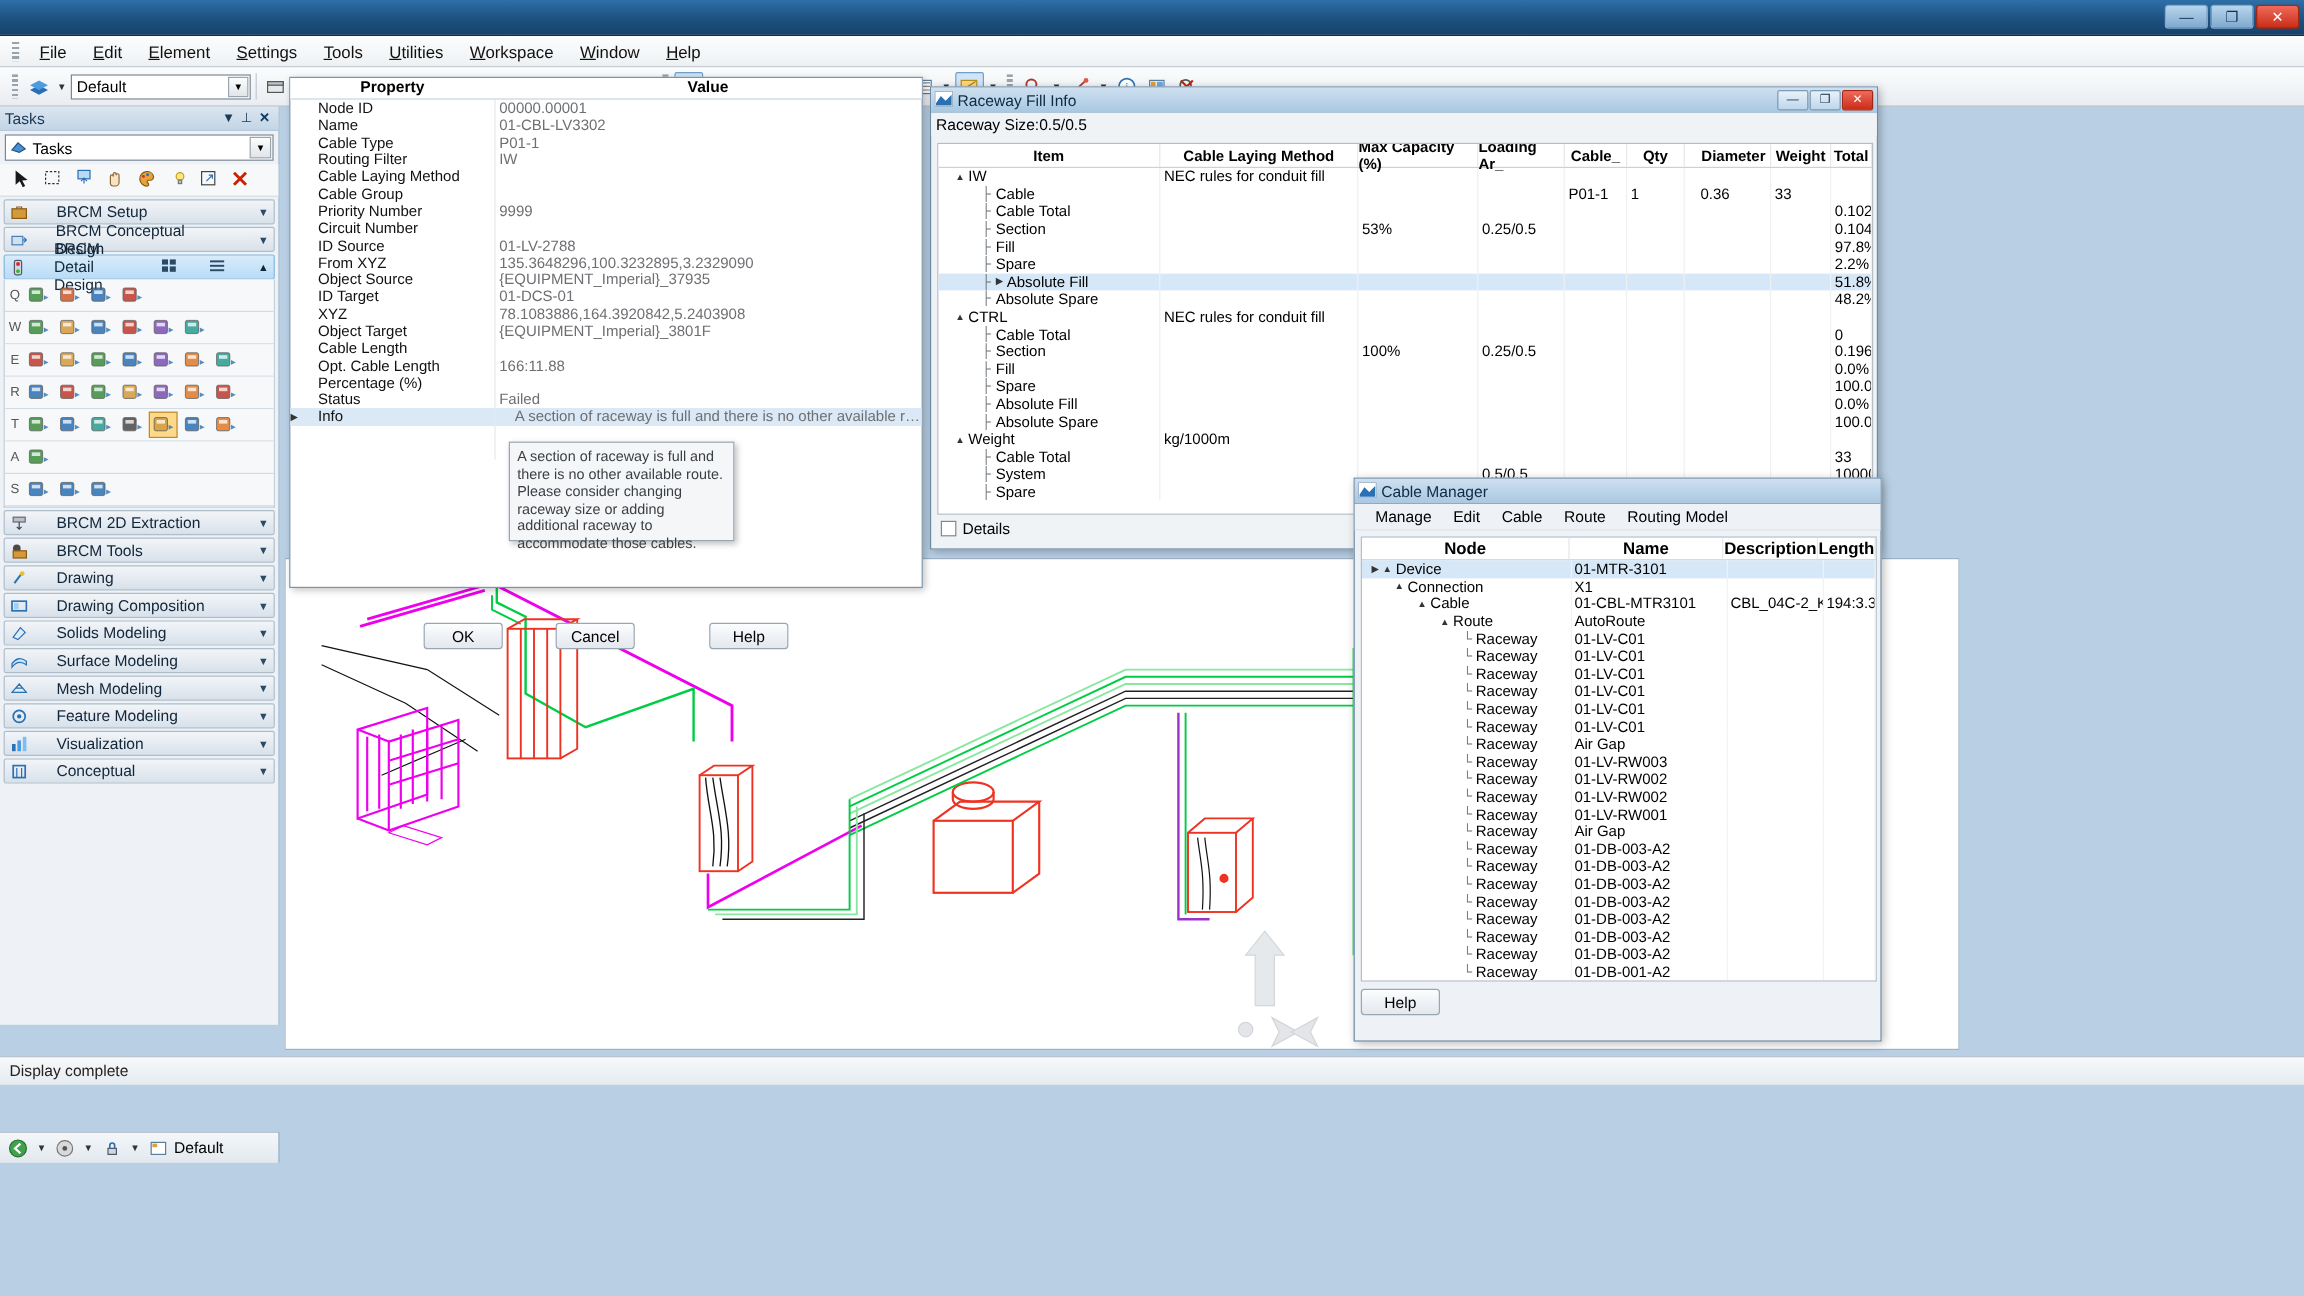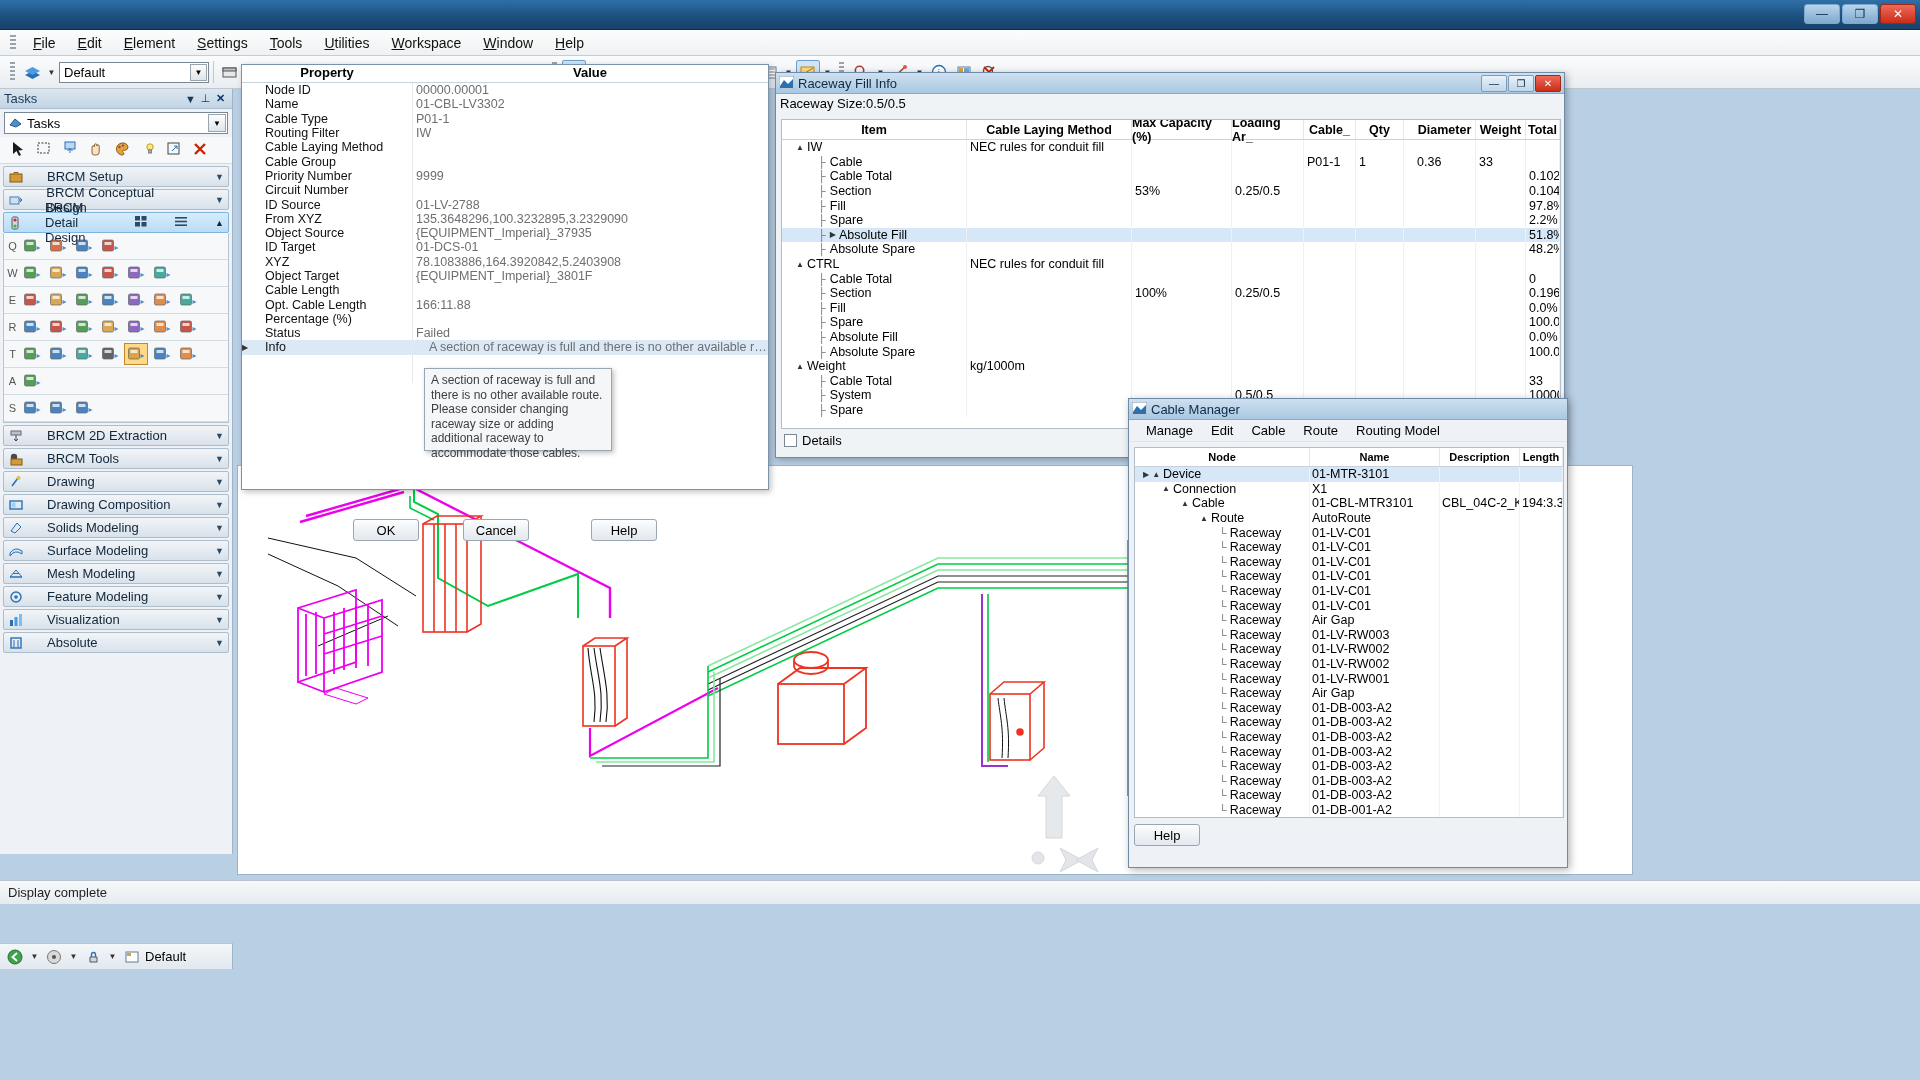--- a/index.html
+++ b/index.html
@@ -189,21 +189,21 @@
   #cablemgr {
     position:absolute; left:1128px; top:398px; width:440px; height:470px;
     background:#eef2f6; border:1px solid #6d8ba6;
     box-shadow:2px 2px 8px rgba(0,0,0,.3);
   }
   #cm-menu { height:22px; background:#eef2f6; display:flex; align-items:center;
     padding-left:8px; gap:0; font-size:13px; border-bottom:1px solid #dde4ea;}
   #cm-menu .mi { padding:3px 9px; cursor:pointer; }
   #cm-table { position:absolute; left:5px; top:48px; width:430px; height:371px;
     background:#fff; border:1px solid #b4bec8; overflow:hidden; }
-  .cm-head { display:flex; height:19px; font-weight:bold; font-size:11px;
+  .cm-head { display:flex; height:19px; font-weight:bold; font-size:14px;
     border-bottom:1px solid #c8d2dc; }
   .cm-head div { display:flex; align-items:center; justify-content:center;
     border-right:1px solid #e3e8ed; }
   .cm-row { display:flex; height:14.6px; font-size:12.5px; }
   .cm-row > div { border-right:1px solid #f0f3f6; padding-left:2px;
      display:flex; align-items:center; white-space:nowrap; overflow:hidden;}
   .cm-row.sel { background:#d6e7f7; }
   .k-node { width:175px; }
   .k-name { width:130px; }
   .k-desc { width:80px; }
@@ -846,21 +846,21 @@
         <span>Visualization</span>
         <span class="chev">▼</span>
       </div>
       <div class="grp-header">
         <span class="gi">
           <svg width="14" height="14">
             <rect x="2" y="2" width="10" height="10" fill="none" stroke="#2a70b5" stroke-width="1.4"></rect>
             <path d="M5 4v8M9 4v8" stroke="#2a70b5"></path>
           </svg>
         </span>
-        <span>Absolute</span>
+        <span>Conceptual</span>
         <span class="chev">▼</span>
       </div>
     </div>
 
   <div id="statusrow">
     <div class="sbtn">
       <svg width="18" height="18">
           <circle cx="9" cy="9" r="7" fill="#3fa34d" stroke="#25702f"></circle>
           <path d="M11 5 L6.5 9 L11 13" stroke="#fff" fill="none" stroke-width="1.8"></path>
         </svg>

